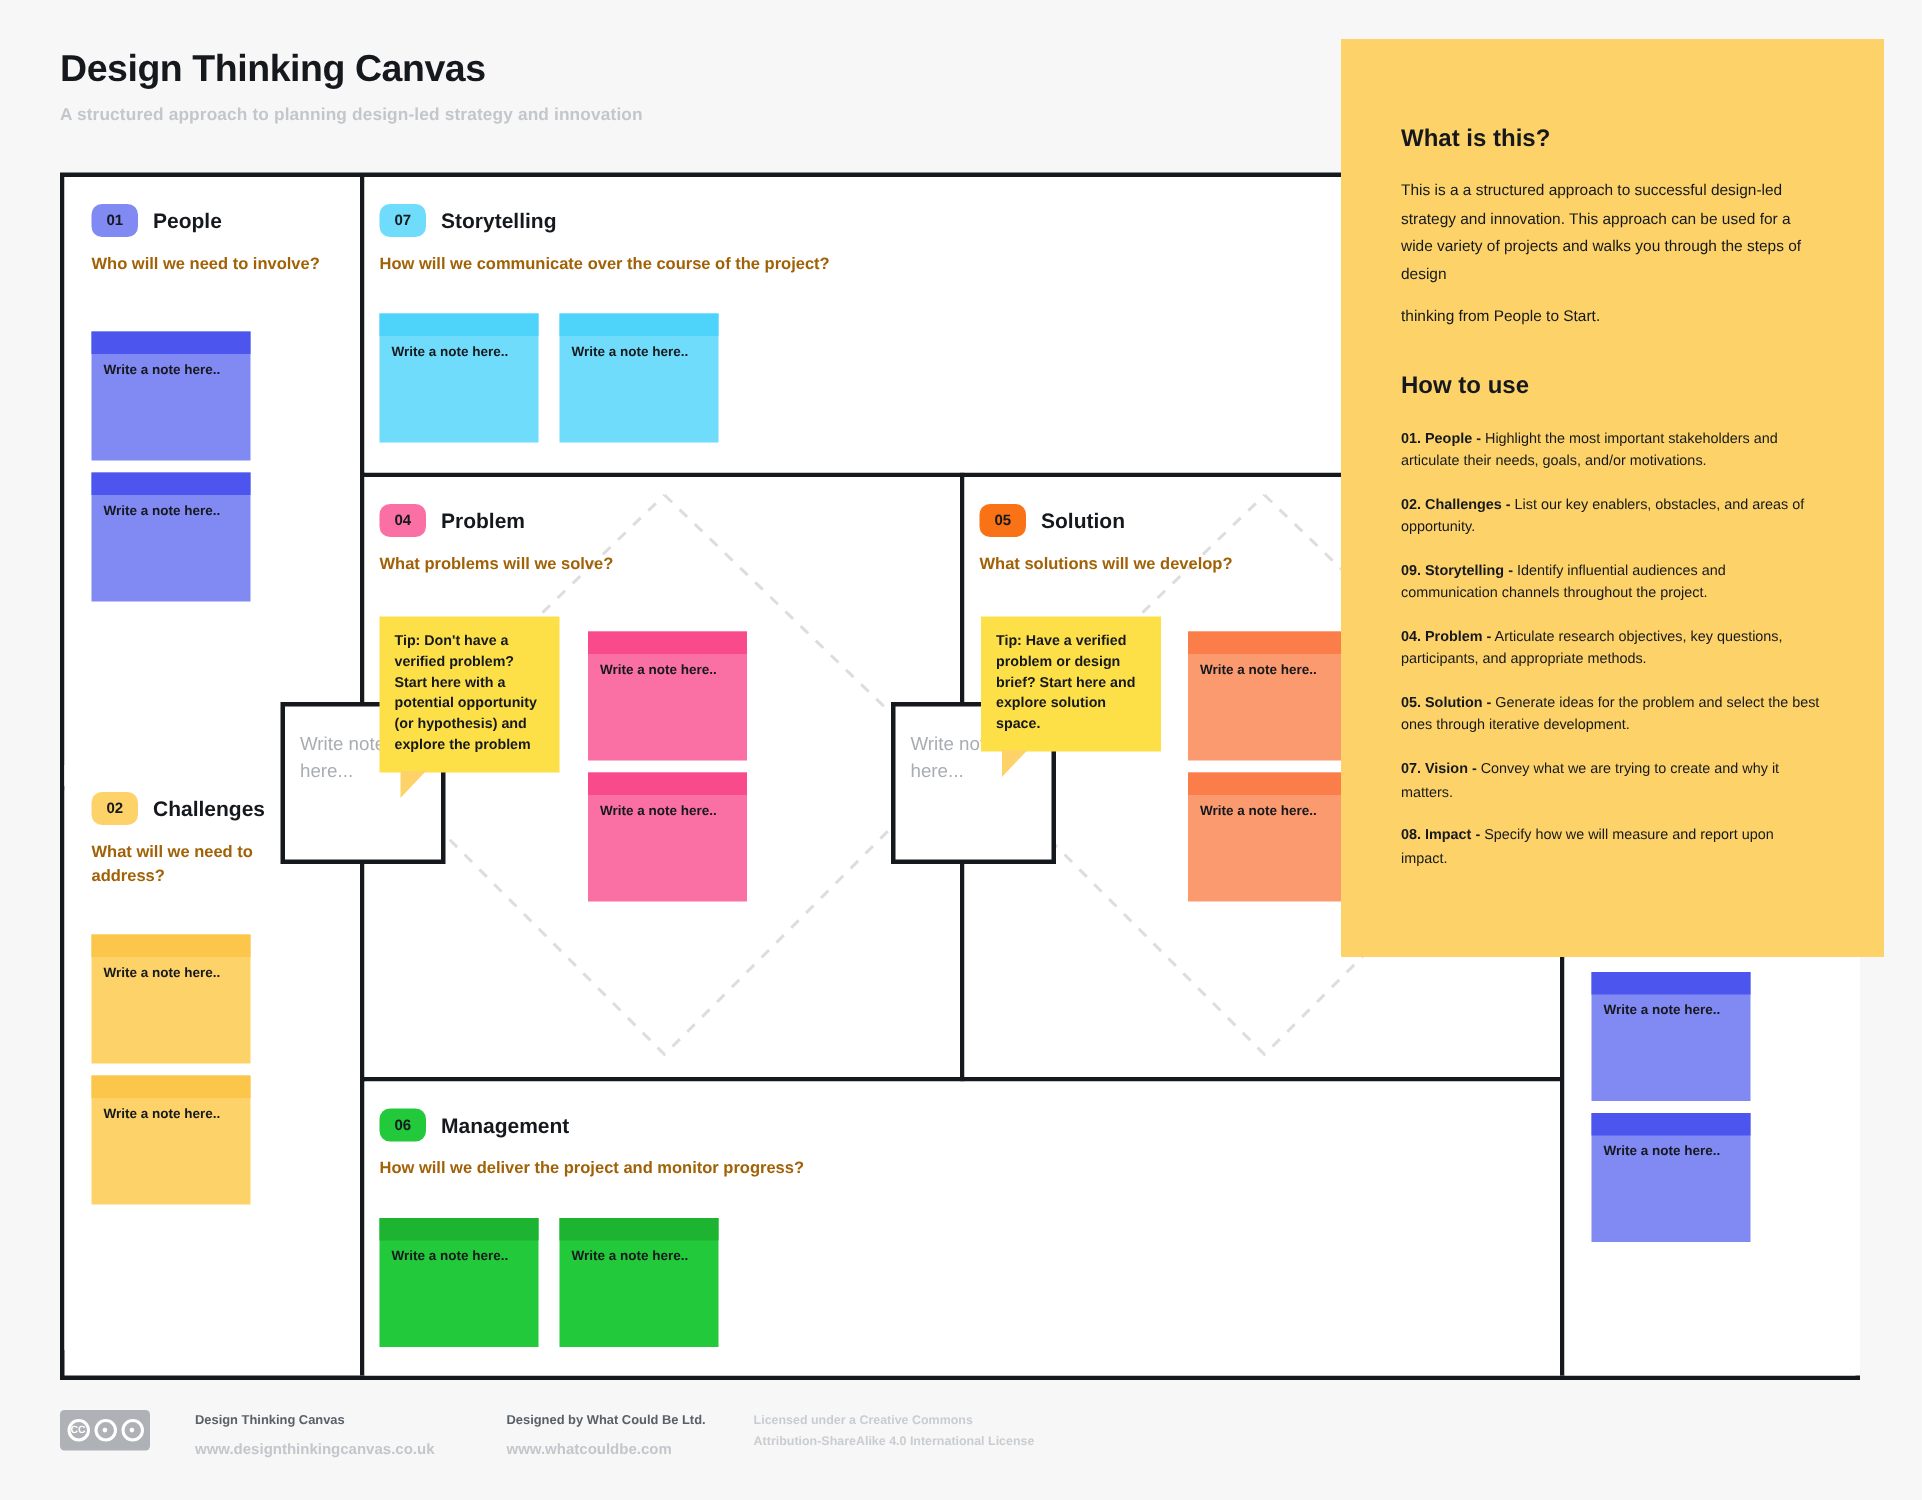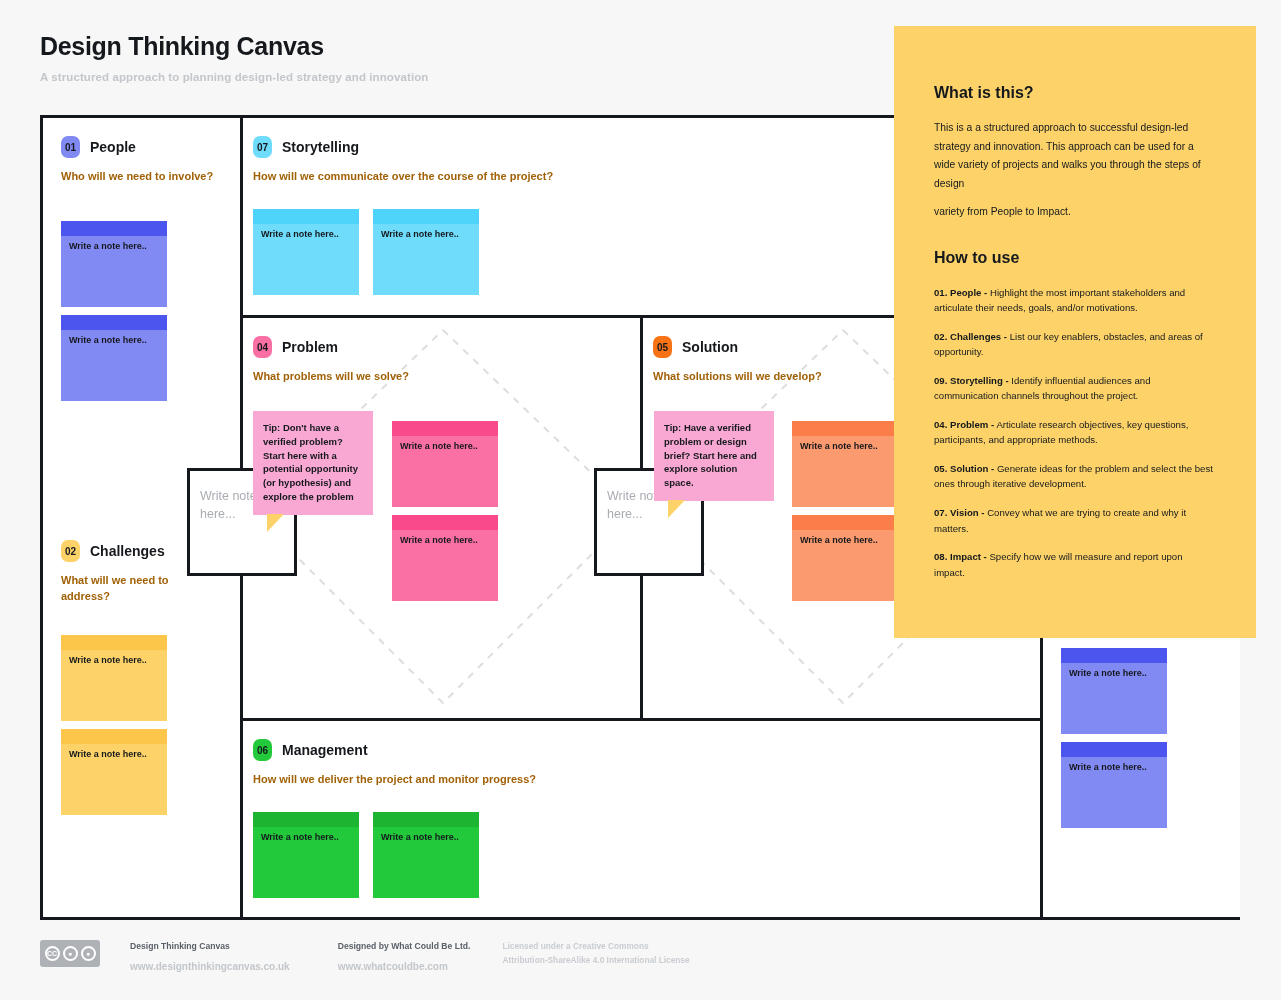--- a/index.html
+++ b/index.html
@@ -29,21 +29,21 @@
     background: #ffffff;
     border: 3px solid #15181c;
   }
   .cell { position: absolute; background: #ffffff; overflow: hidden; }
   .v-div { position: absolute; background: #15181c; width: 3px; }
   .h-div { position: absolute; background: #15181c; height: 3px; }
 
   
   .sec-head { display: flex; align-items: center; gap: 10px; }
   .badge {
-    width: 19px; height: 22px; border-radius: 7px;
+    width: 31px; height: 22px; border-radius: 7px;
     display: flex; align-items: center; justify-content: center;
     font-size: 10px; font-weight: 700; color: #15181c;
     flex: 0 0 auto;
   }
   .sec-title { font-size: 14px; font-weight: 700; color: #15181c; }
   .sec-q {
     margin-top: 11px; font-size: 11px; color: #a16207;
     line-height: 1.45; font-weight: 700;
   }
   .sec-pad { padding: 18px 18px 0 18px; }
@@ -67,21 +67,21 @@
     position: absolute; background: #ffffff;
     border: 3px solid #15181c; z-index: 30;
     width: 110px; height: 108px;
     padding: 16px 10px;
     font-size: 12.5px; color: #a9adb2; line-height: 1.45;
   }
 
   
   .tip {
     position: absolute; z-index: 40;
-    background: #f9a8d4; width: 120px;
+    background: #fde047; width: 120px;
     padding: 10px 10px 11px 10px;
     font-size: 9.5px; font-weight: 700; color: #15181c;
     line-height: 1.45;
   }
   .tip::after {
     content: ""; position: absolute; left: 14px; bottom: -17px;
     width: 0; height: 0;
     border-left: 0 solid transparent;
     border-right: 17px solid transparent;
     border-top: 18px solid #fdd369;
@@ -181,21 +181,21 @@
           <div class="bar" style="background:#4c56ee;"></div>
           <div class="txt">Write a note here..</div>
         </div>
         <div class="note" style="background:#8189f2;">
           <div class="bar" style="background:#4c56ee;"></div>
           <div class="txt">Write a note here..</div>
         </div>
       </div>
     </div>
 
-    <div class="cell sec-pad" style="left:0; top:404px; width:197px; height:390px;">
+    <div class="cell sec-pad" style="left:0; top:392px; width:197px; height:390px;">
       <div class="sec-head">
         <span class="badge" style="background:#fdd369;">02</span>
         <span class="sec-title">Challenges</span>
       </div>
       <div class="sec-q" style="width:125px;">What will we need to address?</div>
       <div class="notes" style="margin-top:30px; flex-direction:column; gap:8px;">
         <div class="note" style="background:#fdd369;">
           <div class="bar" style="background:#fcc64a;"></div>
           <div class="txt">Write a note here..</div>
         </div>
@@ -308,21 +308,21 @@
 
     <div class="tip" style="left:210px; top:293px;">Tip: Don't have a verified problem? Start here with a potential opportunity (or hypothesis) and explore the problem</div>
     <div class="tip" style="left:611px; top:293px;">Tip: Have a verified problem or design brief? Start here and explore solution space.</div>
 
   </div>
 
   <div class="overlay">
     <h2>What is this?</h2>
     <div class="intro">
       <span>This is a a structured approach to successful design-led strategy and innovation. This approach can be used for a wide variety of projects and walks you through the steps of design</span>
-      <span class="last">variety from People to Impact.</span>
+      <span class="last">thinking from People to Start.</span>
     </div>
     <h2 class="how">How to use</h2>
     <div class="howlist">
       <div class="item"><b>01.  People -</b><span> Highlight the most important stakeholders and articulate their needs, goals, and/or motivations.</span></div>
       <div class="item"><b>02. Challenges -</b><span> List our key enablers, obstacles, and areas of opportunity.</span></div>
       <div class="item"><b>09. Storytelling -</b><span> Identify influential audiences and communication channels throughout the project.</span></div>
       <div class="item"><b>04. Problem -</b><span> Articulate research objectives, key questions, participants, and appropriate methods.</span></div>
       <div class="item"><b>05. Solution -</b><span> Generate ideas for the problem and select the best ones through iterative development.</span></div>
       <div class="item"><b>07. Vision -</b><span> Convey what we are trying to create and why it matters.</span></div>
       <div class="item"><b>08. Impact -</b><span> Specify how we will measure and report upon impact.</span></div>

